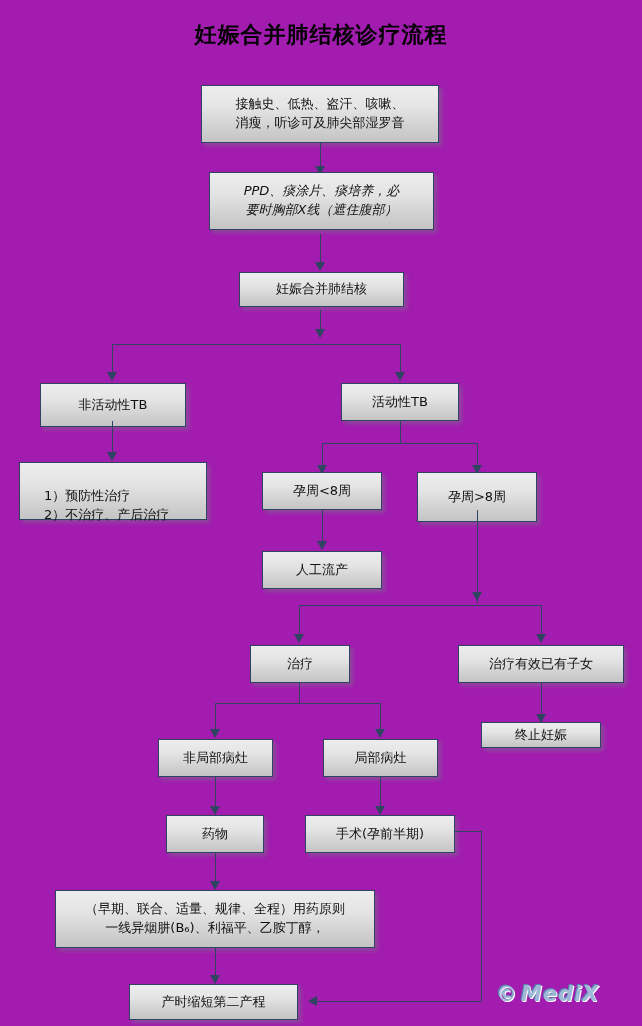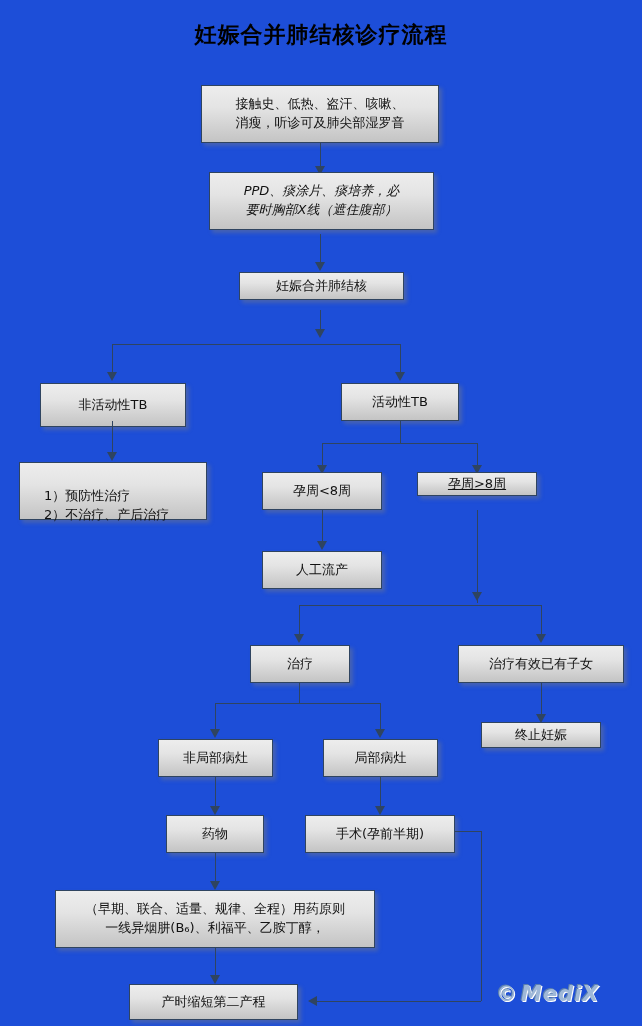--- a/index.html
+++ b/index.html
@@ -7,21 +7,21 @@
     padding: 0;
     background: #ffffff;
   }
   body {
     font-family: "DejaVu Sans", "Liberation Sans", sans-serif;
   }
   #page {
     position: relative;
     width: 642px;
     height: 1026px;
-    background: #1d4ed8;
+    background: #a21caf;
     overflow: hidden;
   }
   #title {
     position: absolute;
     left: 0;
     top: 20px;
     width: 642px;
     text-align: center;
     font-size: 22px;
     font-weight: bold;
@@ -115,21 +115,21 @@
   <div class="node" style="left:209px; top:172px; width:225px; height:58px;font-style:italic;">
     <span class="lines">
       <span class="ln">PPD、痰涂片、痰培养，必</span>
       <span class="ln">要时胸部X线（遮住腹部）</span>
     </span>
   </div>
 
   <div class="conn v" style="left:320px; top:234px; height:30px;"></div>
   <div class="arrow" style="left:315px; top:262px;"></div>
 
-  <div class="node" style="left:239px; top:272px; width:165px; height:28px;">
+  <div class="node" style="left:239px; top:272px; width:165px; height:35px;">
     <span class="lines">
       <span class="ln">妊娠合并肺结核</span>
     </span>
   </div>
 
   <div class="conn v" style="left:320px; top:310px; height:26px;"></div>
   <div class="arrow" style="left:315px; top:329px;"></div>
   <div class="conn h" style="left:112px; top:344px; width:289px;"></div>
   <div class="conn v" style="left:112px; top:344px; height:32px;"></div>
   <div class="arrow" style="left:107px; top:372px;"></div>
@@ -164,21 +164,21 @@
   <div class="arrow" style="left:317px; top:465px;"></div>
   <div class="conn v" style="left:477px; top:443px; height:26px;"></div>
   <div class="arrow" style="left:472px; top:465px;"></div>
 
   <div class="node" style="left:262px; top:472px; width:120px; height:38px;">
     <span class="lines">
       <span class="ln">孕周&lt;8周</span>
     </span>
   </div>
 
-  <div class="node" style="left:417px; top:472px; width:120px; height:24px;text-decoration:underline;">
+  <div class="node" style="left:417px; top:472px; width:120px; height:50px;">
     <span class="lines">
       <span class="ln">孕周&gt;8周</span>
     </span>
   </div>
 
   <div class="conn v" style="left:322px; top:510px; height:34px;"></div>
   <div class="arrow" style="left:317px; top:541px;"></div>
 
   <div class="node" style="left:262px; top:551px; width:120px; height:38px;">
     <span class="lines">

